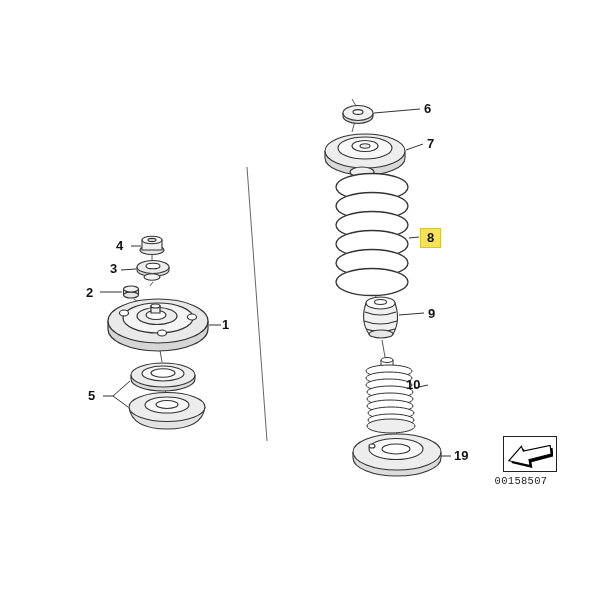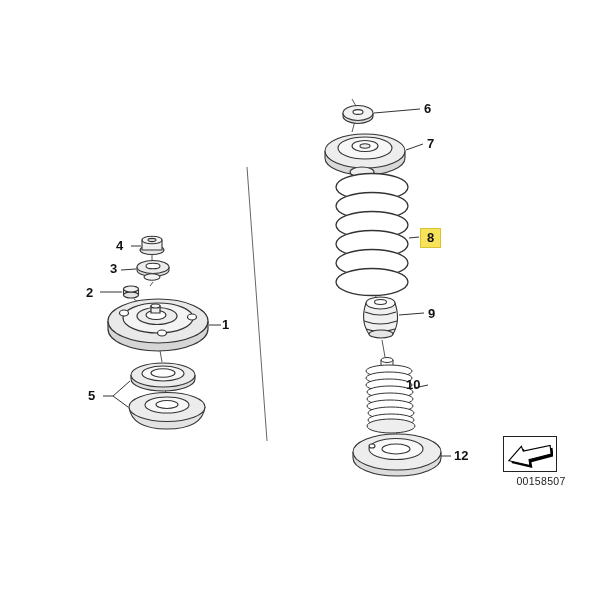--- a/index.html
+++ b/index.html
@@ -15,23 +15,23 @@
   .callout.highlight{
     background:var(--highlight,#F6E35A);
     padding:1px 6px;border:1px solid #d8c432;
   }
   .legend-box{
     position:absolute;left:503px;top:436px;width:52px;height:34px;
     border:1.4px solid #222;background:#fff;
     display:flex;align-items:center;justify-content:center;
   }
   .part-number{
-    position:absolute;left:507px;top:475px;width:68px;text-align:center;
+    position:absolute;left:487px;top:475px;width:68px;text-align:center;
     font-size:10.5px;letter-spacing:.3px;color:#222;
-    font-family:Liberation Sans, sans-serif;
+    font-family:Liberation Mono, monospace;
   }
 </style>
 </head>
 <body>
 
 <div class="stage">
 
   <svg class="artwork" viewBox="0 0 600 600">
 
     <g stroke="#666" stroke-width="1" fill="none">
@@ -174,21 +174,21 @@
   <div class="callout" style="left:222px;top:317px">1</div>
   <div class="callout" style="left:86px;top:285px">2</div>
   <div class="callout" style="left:110px;top:261px">3</div>
   <div class="callout" style="left:116px;top:238px">4</div>
   <div class="callout" style="left:88px;top:388px">5</div>
   <div class="callout" style="left:424px;top:101px">6</div>
   <div class="callout" style="left:427px;top:136px">7</div>
   <div class="callout highlight" style="left:420px;top:228px">8</div>
   <div class="callout" style="left:428px;top:306px">9</div>
   <div class="callout" style="left:406px;top:377px">10</div>
-  <div class="callout" style="left:454px;top:448px">12</div>
+  <div class="callout" style="left:454px;top:448px">19</div>
 
   <div class="legend-box">
     <svg width="46" height="28" viewBox="0 0 48 28">
       <path d="M2,21 L15,6 L17,11 L45,5 L46,14 L23,20 L24,26 Z" transform="translate(2.5,2.5)" fill="#000000"></path>
       <path d="M2,21 L15,6 L17,11 L45,5 L46,14 L23,20 L24,26 Z" fill="#ffffff" stroke="#000000" stroke-width="1.2"></path>
     </svg>
   </div>
 
   <div class="part-number">00158507</div>
 

